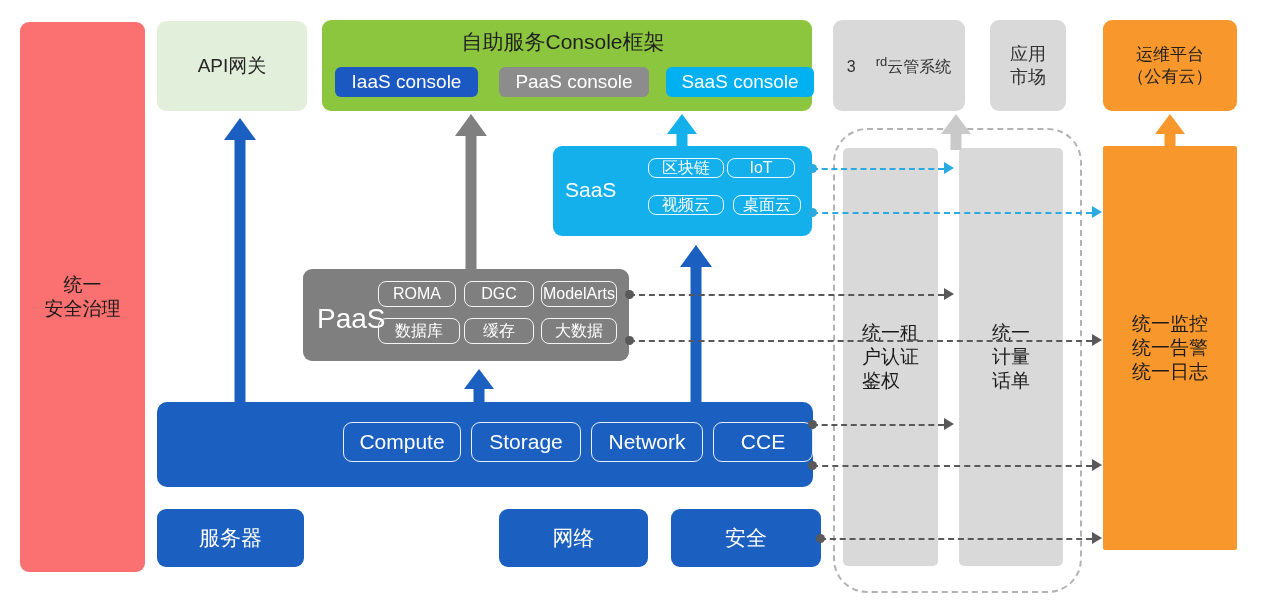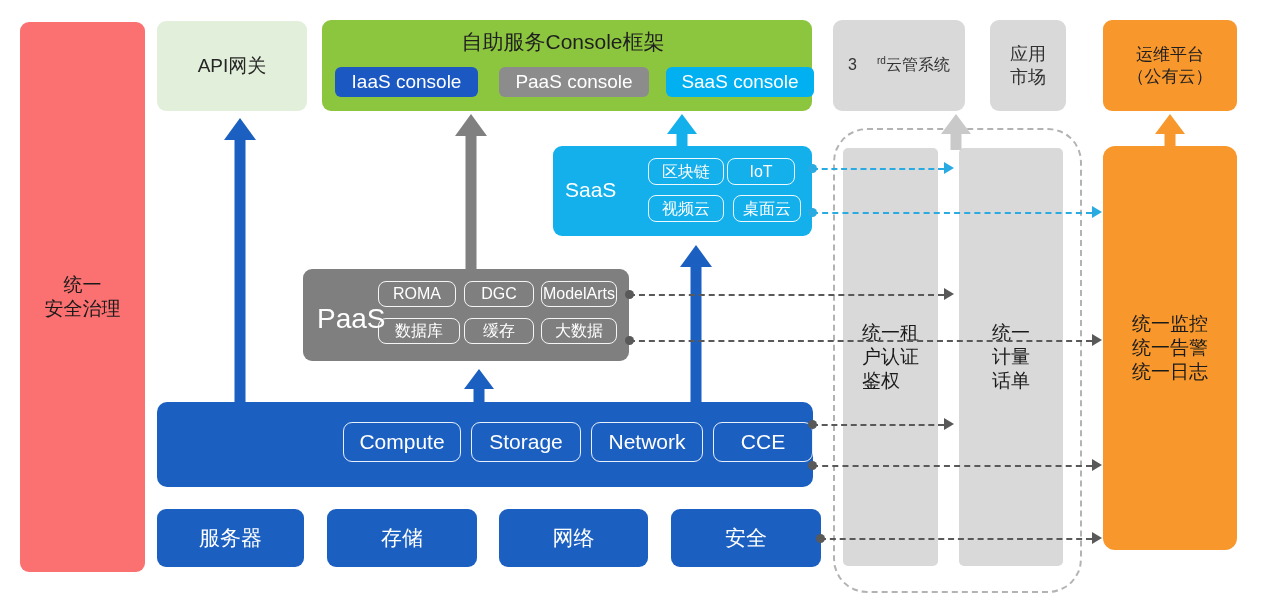--- a/index.html
+++ b/index.html
@@ -71,37 +71,37 @@
   .chip-iaas{ left:13px;  width:143px; background:#1b58c2; }
   .chip-paas{ left:177px; width:150px; background:#8c8c8c; }
   .chip-saas{ left:344px; width:148px; background:#00b0f0; }
 
   
   .third-party{
     left:833px; top:20px; width:132px; height:91px;
     background:#d9d9d9; color:#333; font-size:16px;
     border-radius:9px;
   }
-  .third-party sup{font-size:10px;vertical-align:super;margin-left:20px;}
+  .third-party sup{font-size:13px;vertical-align:super;margin-left:20px;}
   .app-market{
     left:990px; top:20px; width:76px; height:91px;
     background:#d9d9d9; color:#333; font-size:18px;
     border-radius:9px;
   }
   
   .ops-top{
     left:1103px; top:20px; width:134px; height:91px;
     background:#f8982c; color:#1f1f1f; font-size:17px;
     border-radius:9px;
   }
   
   .ops-tall{
     left:1103px; top:146px; width:134px; height:404px;
     background:#f8982c; color:#1a1a1a; font-size:19px;
-    border-radius:12px;
+    border-radius:2px;
   }
   
   .saas-panel{
     left:553px; top:146px; width:259px; height:90px;
     background:#13b0ec; border-radius:9px;
     display:block;
   }
   .saas-label{
     position:absolute; left:12px; top:31px;
     color:#ffffff; font-size:21px;
@@ -109,21 +109,21 @@
   .sub-pill{
     position:absolute;
     box-sizing:border-box;
     border:1.6px solid rgba(255,255,255,.92);
     border-radius:8px;
     display:flex; align-items:center; justify-content:center;
     color:#ffffff;
     font-size:16px;
     background:transparent;
   }
-  .saas-panel .sub-pill{ height:27px; }
+  .saas-panel .sub-pill{ height:20px; }
   .sp-1{ left:95px;  top:12px; width:76px; }
   .sp-2{ left:174px; top:12px; width:68px; }
   .sp-3{ left:95px;  top:49px; width:76px; }
   .sp-4{ left:180px; top:49px; width:68px; }
 
   
   .paas-panel{
     left:303px; top:269px; width:326px; height:92px;
     background:#7f7f7f; border-radius:9px;
     display:block;
@@ -289,21 +289,20 @@
   </div>
 
   <div class="box infra">
     <div class="infra-pill ip-1">Compute</div>
     <div class="infra-pill ip-2">Storage</div>
     <div class="infra-pill ip-3">Network</div>
     <div class="infra-pill ip-4">CCE</div>
   </div>
 
   <div class="box bottom-box bb-1">服务器</div>
-  <div class="box bottom-box bb-2">存储</div>
   <div class="box bottom-box bb-3">网络</div>
   <div class="box bottom-box bb-4">安全</div>
 
   <div class="arrow-up" style="left:224px; top:118px; width:32px; height:285px;">
     <div class="shaft" style="width:11px; height:270px; background:#1b5fc1;"></div>
     <div class="head" style="border-width:0 16px 22px 16px; border-bottom-color:#1b5fc1;"></div>
   </div>
 
   <div class="arrow-up" style="left:455px; top:114px; width:32px; height:158px;">
     <div class="shaft" style="width:11px; height:142px; background:#808080;"></div>

